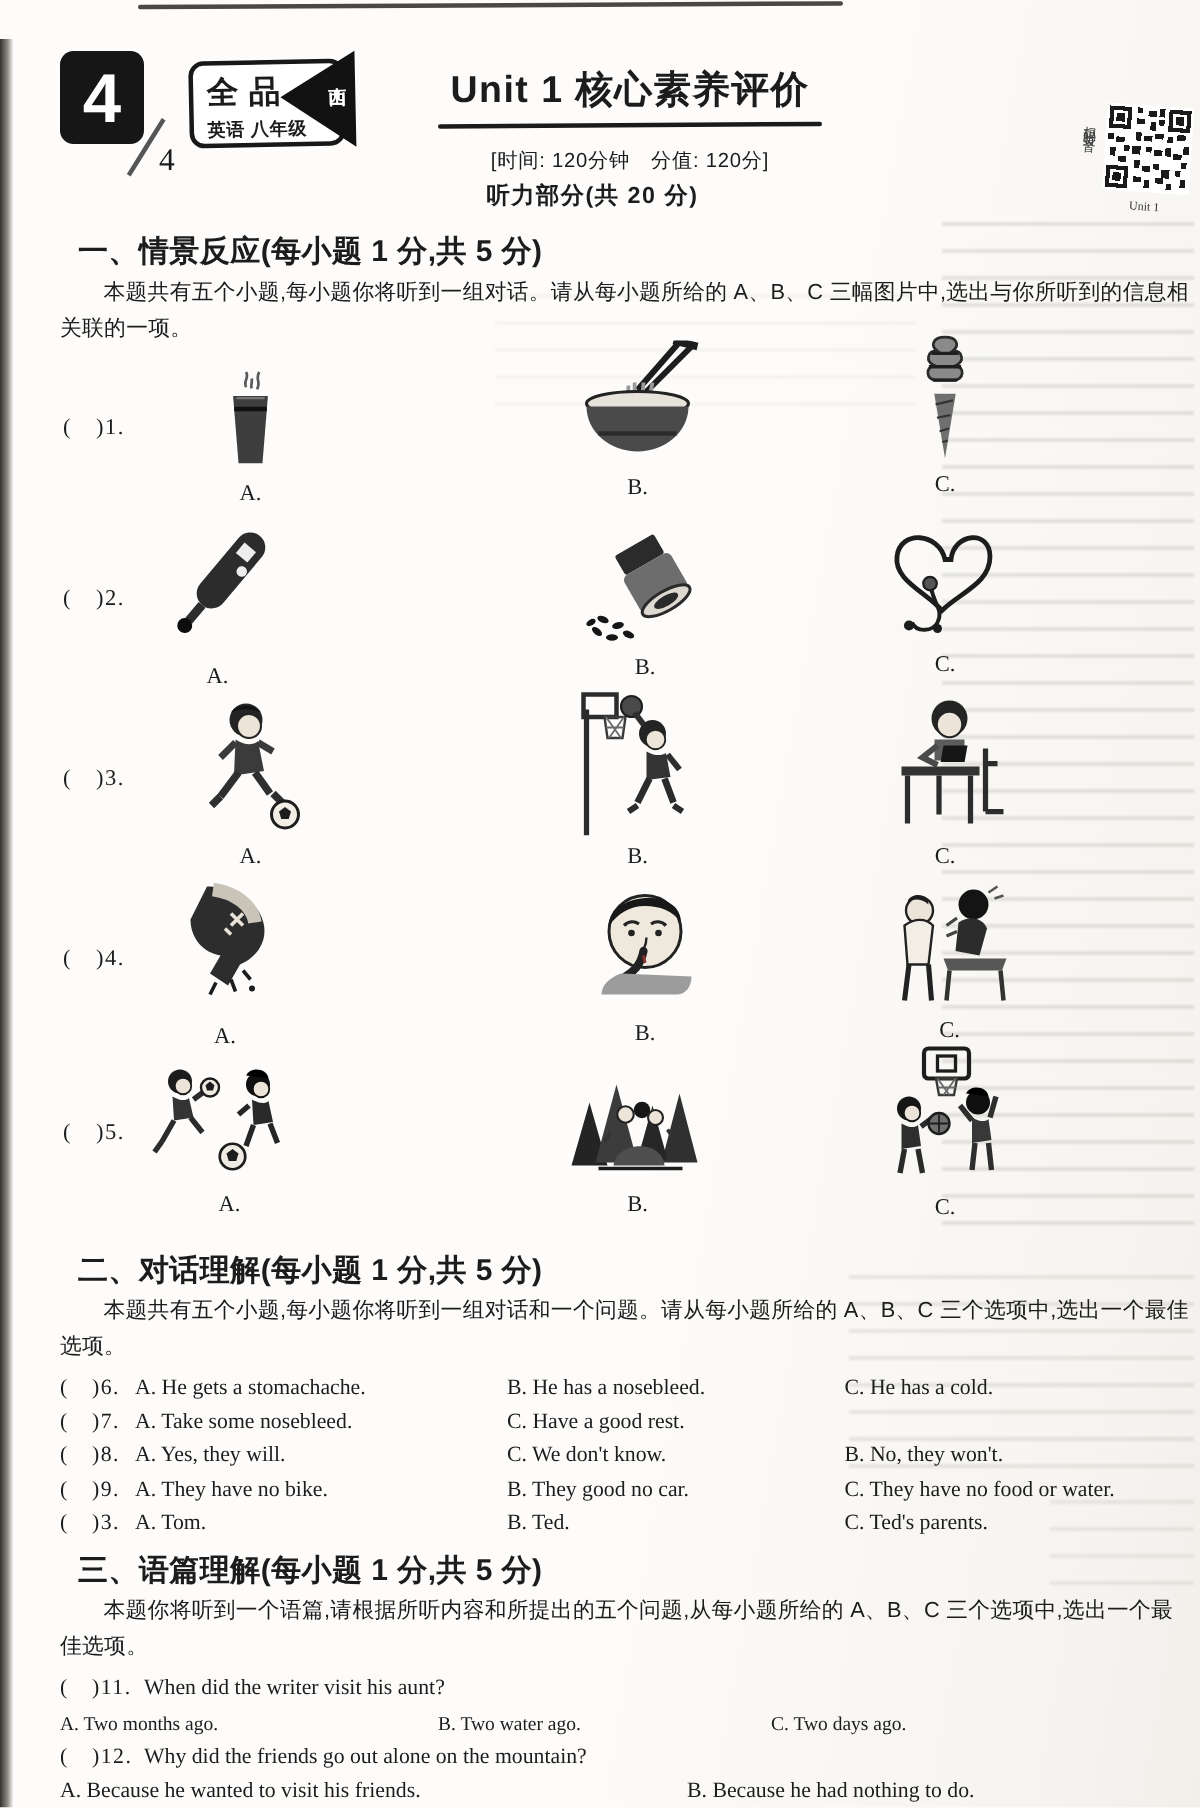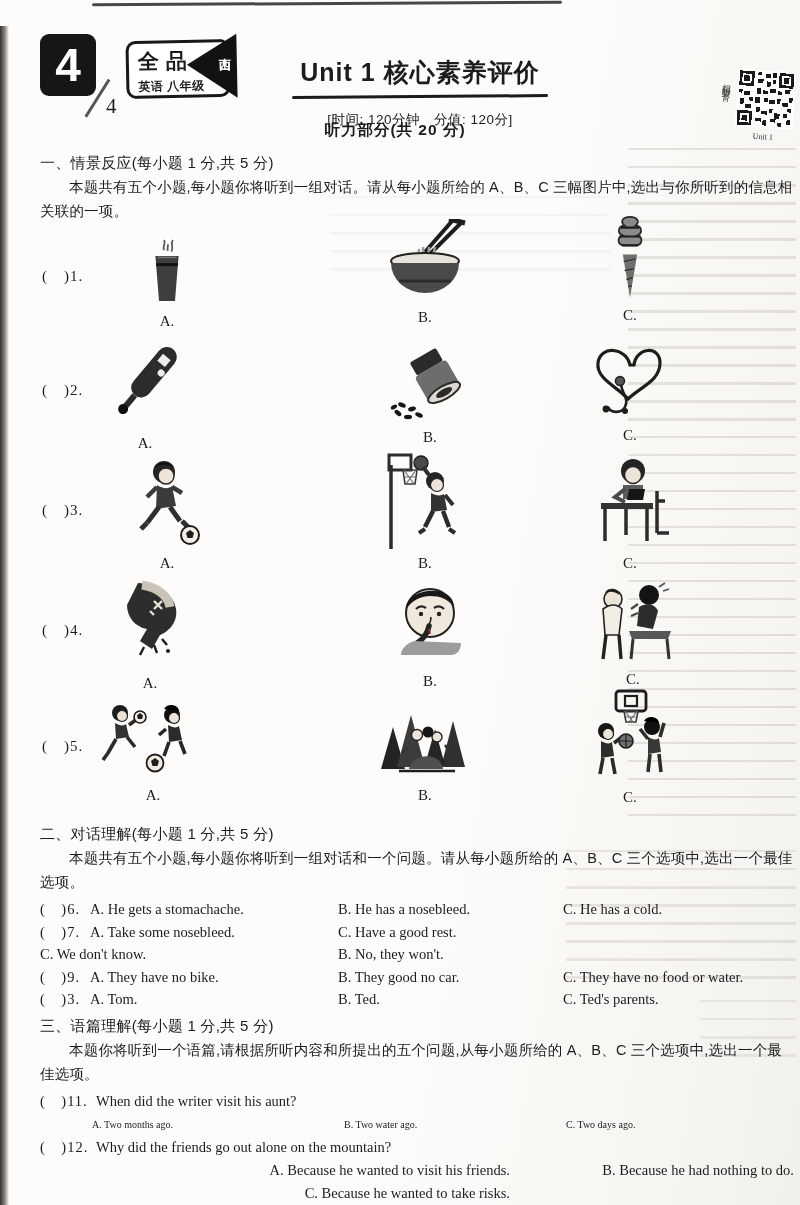--- a/index.html
+++ b/index.html
@@ -26,52 +26,52 @@
     transform:rotate(32deg);}
   .corner .small{position:absolute;left:66px;top:60px;font-size:21px;}
   .brand{position:absolute;left:126px;top:40px;width:104px;height:58px;
     border:3px solid #181818;border-radius:10px;background:#fff;transform:rotate(-1.2deg);
     padding:4px 0 0 9px;box-sizing:border-box;}
   .brand .nm{font-size:21px;font-weight:bold;letter-spacing:7px;}
   .brand .sub{font-size:12px;font-weight:bold;margin-top:3px;letter-spacing:.5px;}
   .brand .ribbon{position:absolute;right:-12px;top:-10px;width:56px;height:72px;}
   .brand .ribbon .rg{position:absolute;right:6px;top:16px;color:#fff;font-size:12px;font-weight:bold;
     writing-mode:vertical-rl;letter-spacing:2px;}
-  .titlewrap{position:absolute;left:290px;top:56px;width:260px;text-align:center;}
+  .titlewrap{position:absolute;left:290px;top:43px;width:260px;text-align:center;}
   .title{font-size:25px;font-weight:bold;letter-spacing:1px;white-space:nowrap;}
   .title-rule{height:2.5px;background:#1b1b1b;margin:6px 2px 0;transform:rotate(-.4deg);border-radius:2px;}
   .meta{font-size:13.5px;margin-top:13px;letter-spacing:.5px;}
   .part-heading{position:absolute;left:0;width:790px;top:120px;text-align:center;
     font-size:15.5px;font-weight:bold;letter-spacing:1px;}
   .qr{position:absolute;right:0px;top:70px;width:78px;transform:rotate(4deg);}
   .qr .lbl{position:absolute;left:-2px;top:10px;writing-mode:vertical-rl;font-size:8.5px;color:#3a3a3a;
     letter-spacing:2px;}
   .qr .code{margin-left:14px;}
   .qr .cap{margin-left:14px;text-align:center;width:58px;font-size:8px;color:#333;}
   
   .content{padding:0 6px 0 40px;position:relative;}
-  .sec-heading{font-size:15px;font-weight:normal;margin:4px 0 2px;letter-spacing:.3px;}
+  .sec-heading{font-size:20px;font-weight:bold;margin:4px 12px 2px;letter-spacing:.3px;}
   .intro{font-size:14.5px;line-height:24px;text-indent:2em;margin:2px 0 4px;letter-spacing:.2px;}
   
   .pic-row{position:relative;}
   .pic-row .qnum{position:absolute;left:2px;font-size:15px;letter-spacing:1px;}
   .pic-opt{position:absolute;width:130px;text-align:center;}
   .pic-box{height:80px;display:flex;align-items:flex-end;justify-content:center;}
   .pic-label{font-size:15px;margin-top:6px;}
   
   .opt-row{display:grid;grid-template-columns:298px 225px auto;font-size:14.5px;
     line-height:22.5px;font-family:"Liberation Serif",serif;}
   .opt-row .num{display:inline-block;width:50px;letter-spacing:1px;}
   
   .q-line{font-size:14.5px;line-height:23px;font-family:"Liberation Serif",serif;}
   .q-line .num{display:inline-block;width:56px;letter-spacing:1px;}
-  .q-opts3{display:grid;grid-template-columns:252px 222px auto;margin-left:52px;font-size:10px;
+  .q-opts3{display:grid;grid-template-columns:252px 222px auto;font-size:13px;
     line-height:23px;font-family:"Liberation Serif",serif;}
-  .q-opts2{display:grid;grid-template-columns:418px auto;margin-left:52px;font-size:14.5px;
-    line-height:23px;font-family:"Liberation Serif",serif;text-align:right;}
+  .q-opts2{display:grid;grid-template-columns:418px auto;font-size:14.5px;
+    line-height:23px;font-family:"Liberation Serif",serif;}
 </style>
 </head>
 <body>
 
 <div class="edge-left"></div>
 <div class="edge-top"></div>
 <div class="ghost" style="left:628px;top:148px;width:168px;height:672px;"></div>
 <div class="ghost" style="left:566px;top:850px;width:230px;height:134px;opacity:.85;"></div>
 <div class="ghost" style="left:700px;top:1000px;width:96px;height:58px;opacity:.7;"></div>
 <div class="ghost" style="left:330px;top:196px;width:280px;height:88px;opacity:.35;"></div>
@@ -421,20 +421,21 @@
   <div class="opt-row">
     <span><span class="num">(　)6.</span><span>A. He gets a stomachache.</span></span>
     <span>B. He has a nosebleed.</span>
     <span>C. He has a cold.</span>
   </div>
   <div class="opt-row">
     <span><span class="num">(　)7.</span><span>A. Take some nosebleed.</span></span>
     <span>C. Have a good rest.</span>
   </div>
   <div class="opt-row">
+    <span><span class="num">(　)8.</span><span>A. Yes, they will.</span></span>
     <span>C. We don't know.</span>
     <span>B. No, they won't.</span>
   </div>
   <div class="opt-row">
     <span><span class="num">(　)9.</span><span>A. They have no bike.</span></span>
     <span>B. They good no car.</span>
     <span>C. They have no food or water.</span>
   </div>
   <div class="opt-row">
     <span><span class="num">(　)3.</span><span>A. Tom.</span></span>

